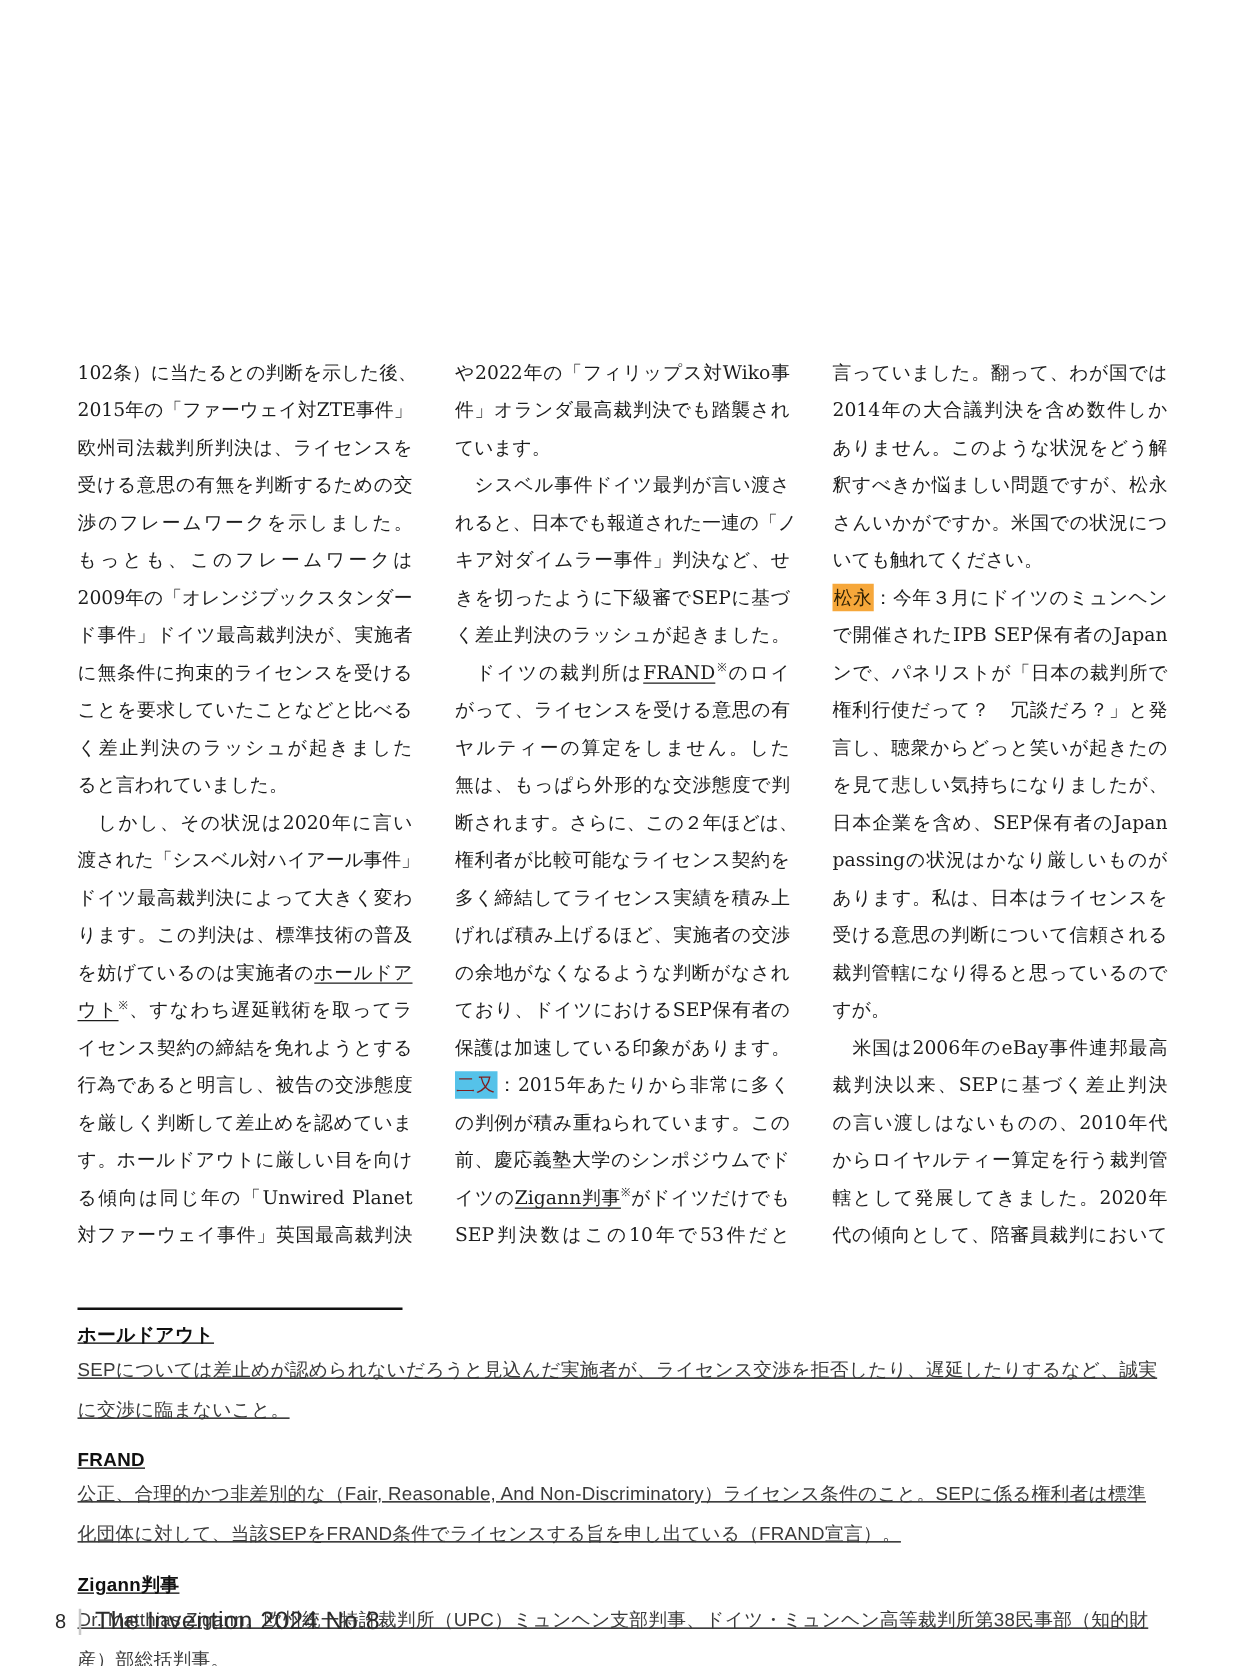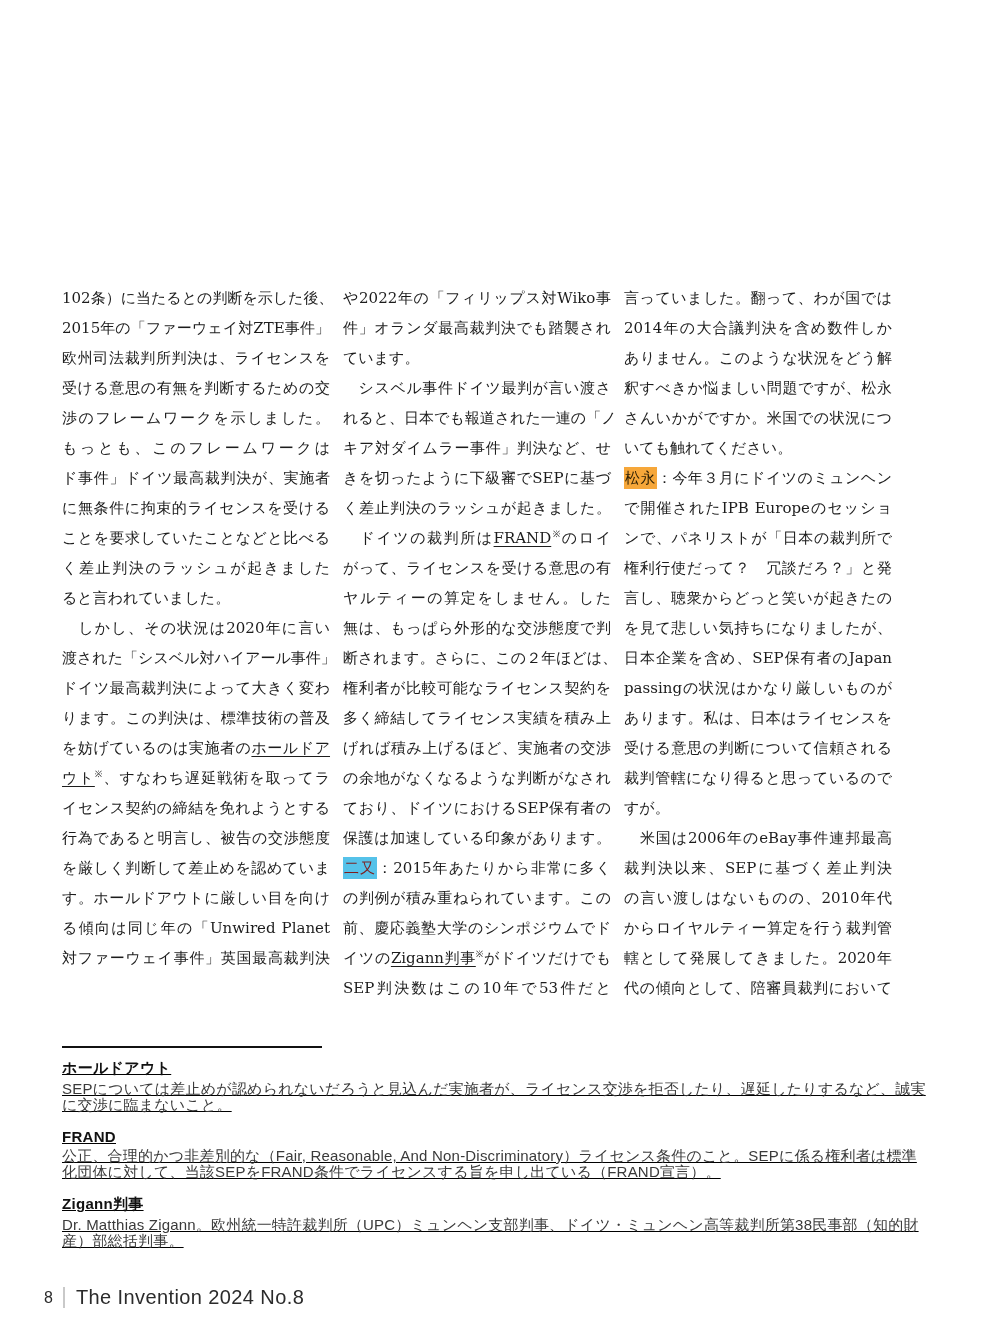--- a/index.html
+++ b/index.html
@@ -12,21 +12,21 @@
     overflow:hidden;
     font-family:"Liberation Sans","DejaVu Sans",sans-serif;
   }
 
   
   .columns {
     position:absolute;
     left:62px;
     top:283px;
     display:flex;
-    gap:13px;
+    gap:34px;
   }
   .column { width:268px; }
   .line {
     height:30px;
     line-height:30px;
     font-family:"DejaVu Serif","Liberation Serif",serif;
     font-size:15px;
     color:#1c1c1c;
     white-space:nowrap;
     text-align:justify;
@@ -62,21 +62,21 @@
   .fn-item { margin-bottom:15px;text-decoration:underline; }
   .fn-term {
     font-size:15px;
     font-weight:bold;
     color:#111;
     margin-bottom:3px;
     letter-spacing:0.3px;
   }
   .fn-def {
     font-size:15px;
-    line-height:16px;
+    line-height:32px;
     color:#3a3a3a;
     letter-spacing:0.2px;
   }
 
   
   .footer {
     position:absolute;
     left:44px;
     top:1286px;
     display:flex;
@@ -105,20 +105,21 @@
 <div class="page">
 
   <div class="columns" id="columns">
       <div class="column">
         <div class="line"><span>102条）に当たるとの判断を示した後、</span></div>
         <div class="line"><span>2015年の「ファーウェイ対ZTE事件」</span></div>
         <div class="line"><span>欧州司法裁判所判決は、ライセンスを</span></div>
         <div class="line"><span>受ける意思の有無を判断するための交</span></div>
         <div class="line"><span>渉のフレームワークを示しました。</span></div>
         <div class="line"><span>もっとも、このフレームワークは</span></div>
+        <div class="line"><span>2009年の「オレンジブックスタンダー</span></div>
         <div class="line"><span>ド事件」ドイツ最高裁判決が、実施者</span></div>
         <div class="line"><span>に無条件に拘束的ライセンスを受ける</span></div>
         <div class="line"><span>ことを要求していたことなどと比べる</span></div>
         <div class="line"><span>く差止判決のラッシュが起きました</span></div>
         <div class="line line-end"><span>ると言われていました。</span></div>
         <div class="line"><span>　しかし、その状況は2020年に言い</span></div>
         <div class="line"><span>渡された「シスベル対ハイアール事件」</span></div>
         <div class="line"><span>ドイツ最高裁判決によって大きく変わ</span></div>
         <div class="line"><span>ります。この判決は、標準技術の普及</span></div>
         <div class="line"><span>を妨げているのは実施者の</span><span class="u">ホールドア</span></div>
@@ -157,21 +158,21 @@
         <div class="line"><span>SEP判決数はこの10年で53件だと</span></div>
       </div>
       <div class="column">
         <div class="line"><span>言っていました。翻って、わが国では</span></div>
         <div class="line"><span>2014年の大合議判決を含め数件しか</span></div>
         <div class="line"><span>ありません。このような状況をどう解</span></div>
         <div class="line"><span>釈すべきか悩ましい問題ですが、松永</span></div>
         <div class="line"><span>さんいかがですか。米国での状況につ</span></div>
         <div class="line line-end"><span>いても触れてください。</span></div>
         <div class="line"><span class="hl hl-orange">松永</span><span>：今年３月にドイツのミュンヘン</span></div>
-        <div class="line"><span>で開催されたIPB Europeのセッショ</span></div>
+        <div class="line"><span>で開催されたIPB SEP保有者のJapan</span></div>
         <div class="line"><span>ンで、パネリストが「日本の裁判所で</span></div>
         <div class="line"><span>権利行使だって？　冗談だろ？」と発</span></div>
         <div class="line"><span>言し、聴衆からどっと笑いが起きたの</span></div>
         <div class="line"><span>を見て悲しい気持ちになりましたが、</span></div>
         <div class="line"><span>日本企業を含め、SEP保有者のJapan</span></div>
         <div class="line"><span>passingの状況はかなり厳しいものが</span></div>
         <div class="line"><span>あります。私は、日本はライセンスを</span></div>
         <div class="line"><span>受ける意思の判断について信頼される</span></div>
         <div class="line"><span>裁判管轄になり得ると思っているので</span></div>
         <div class="line line-end"><span>すが。</span></div>

